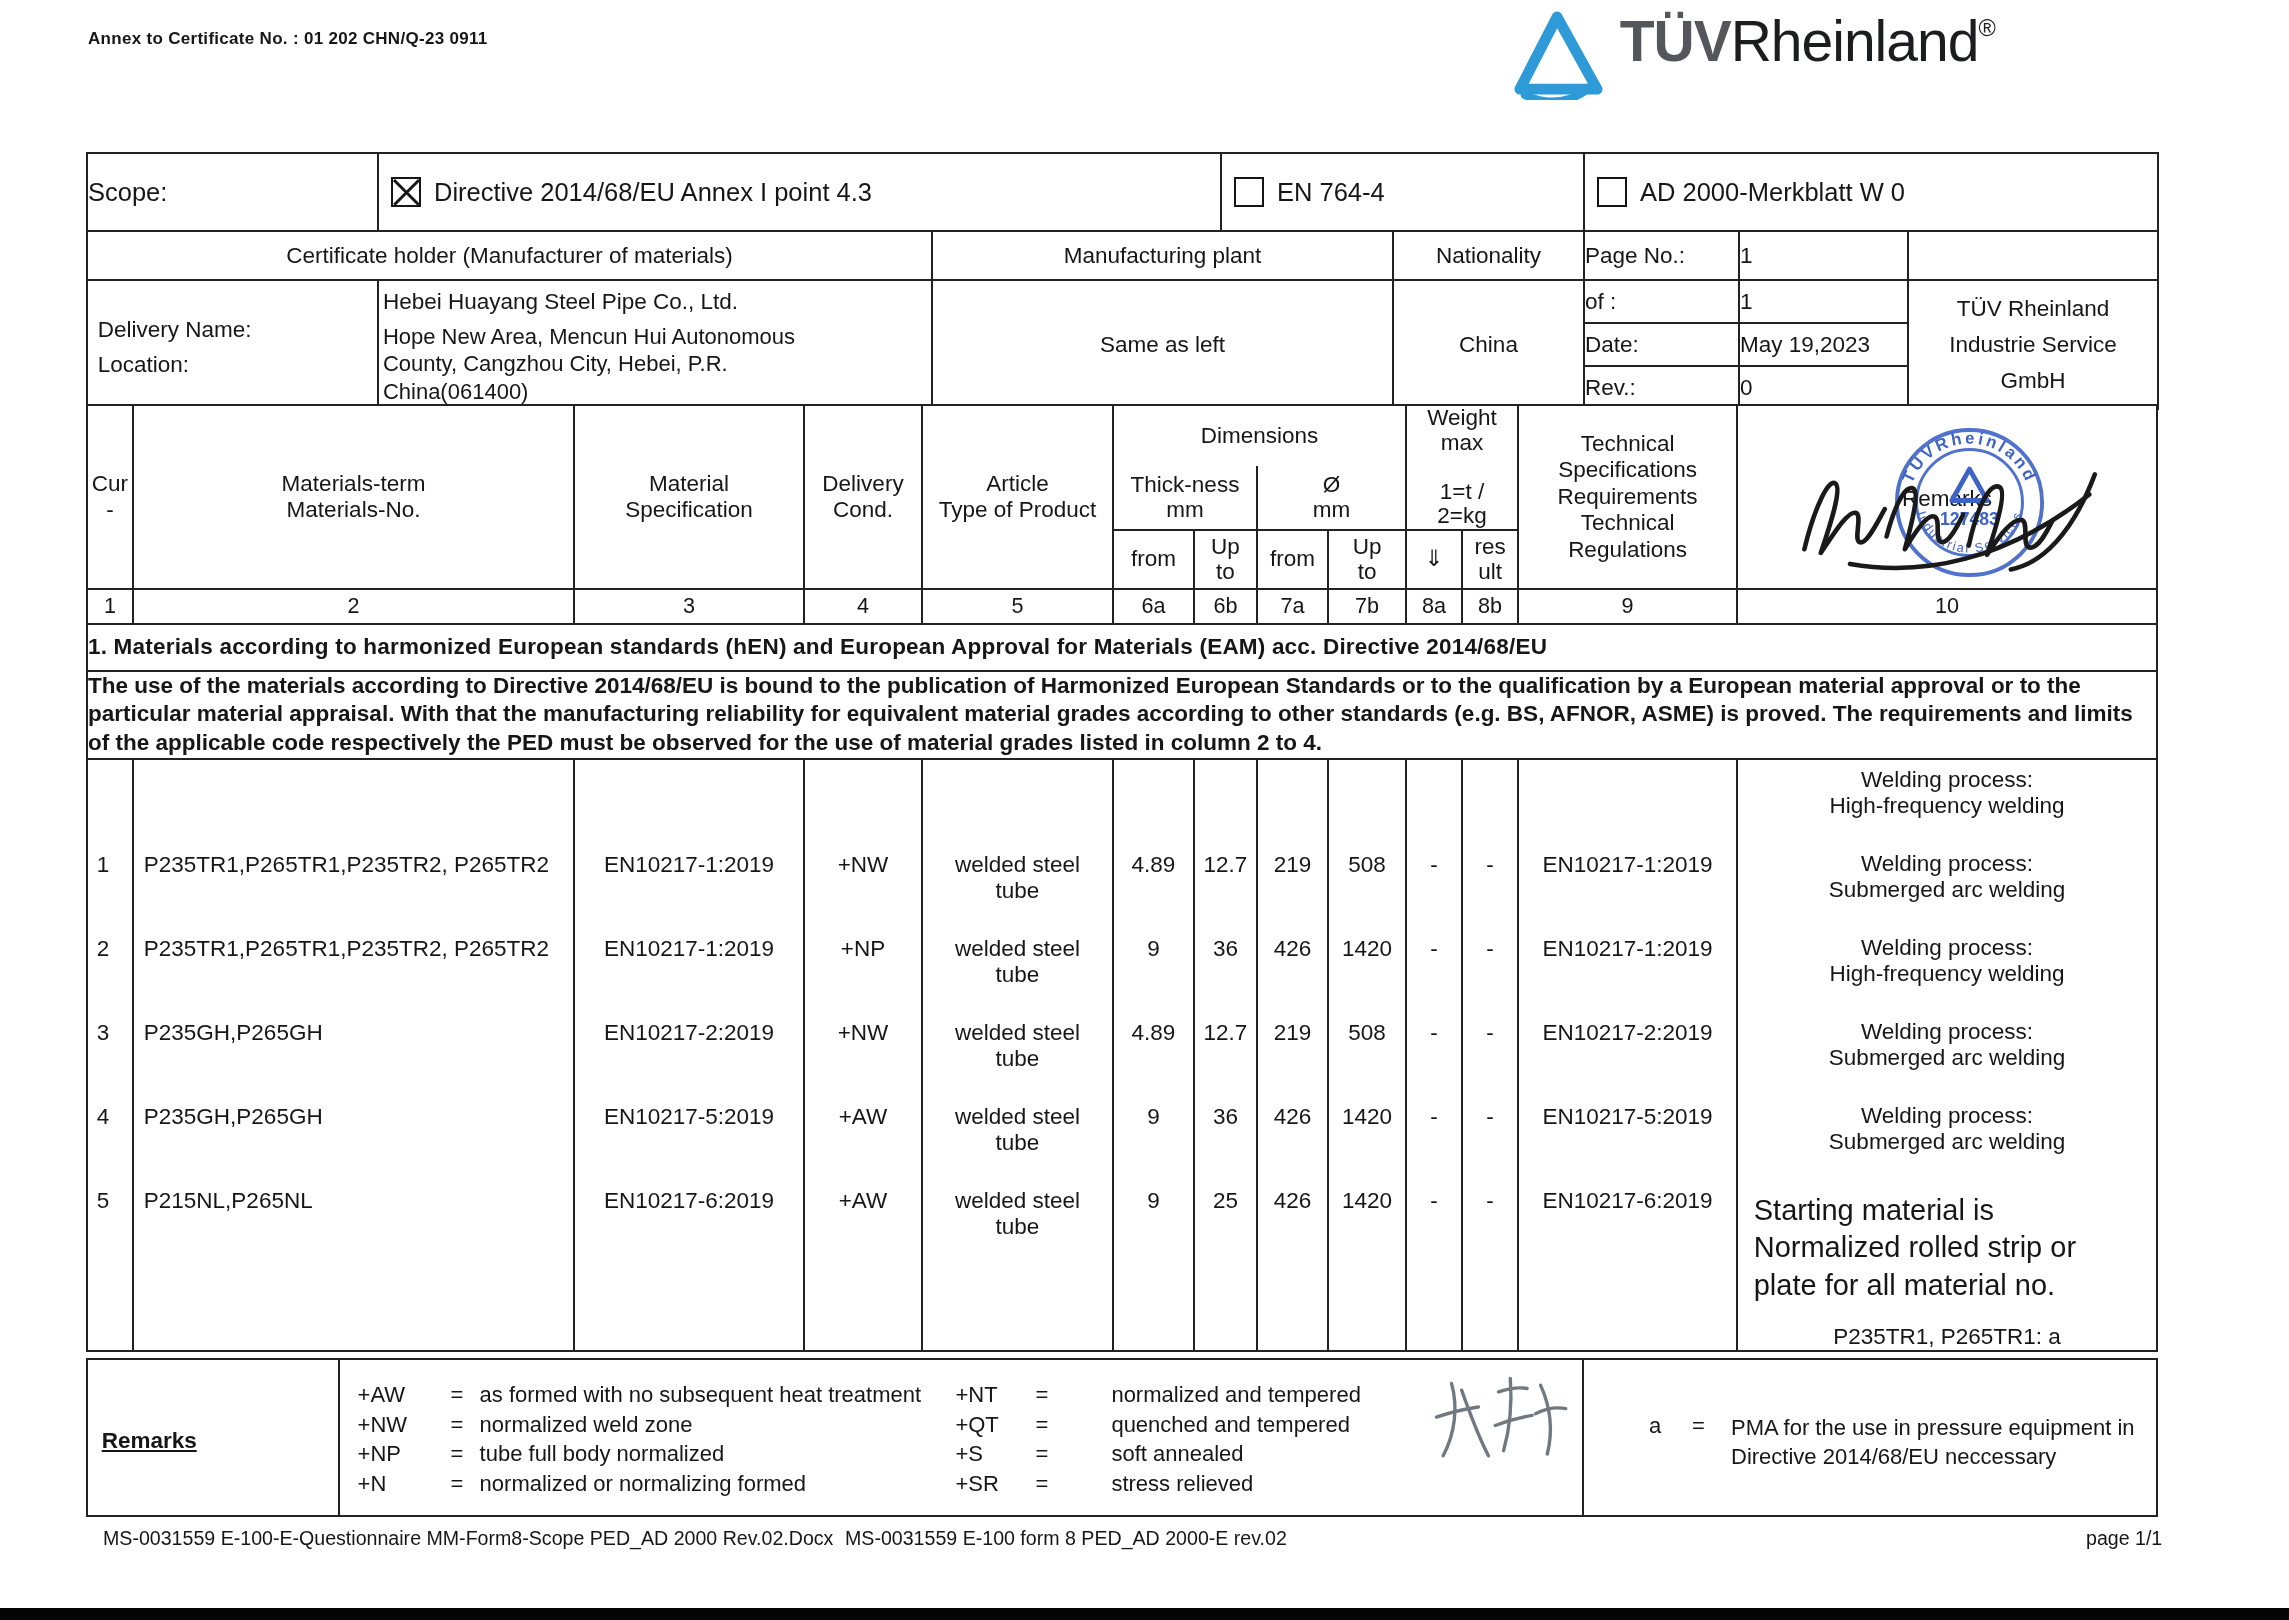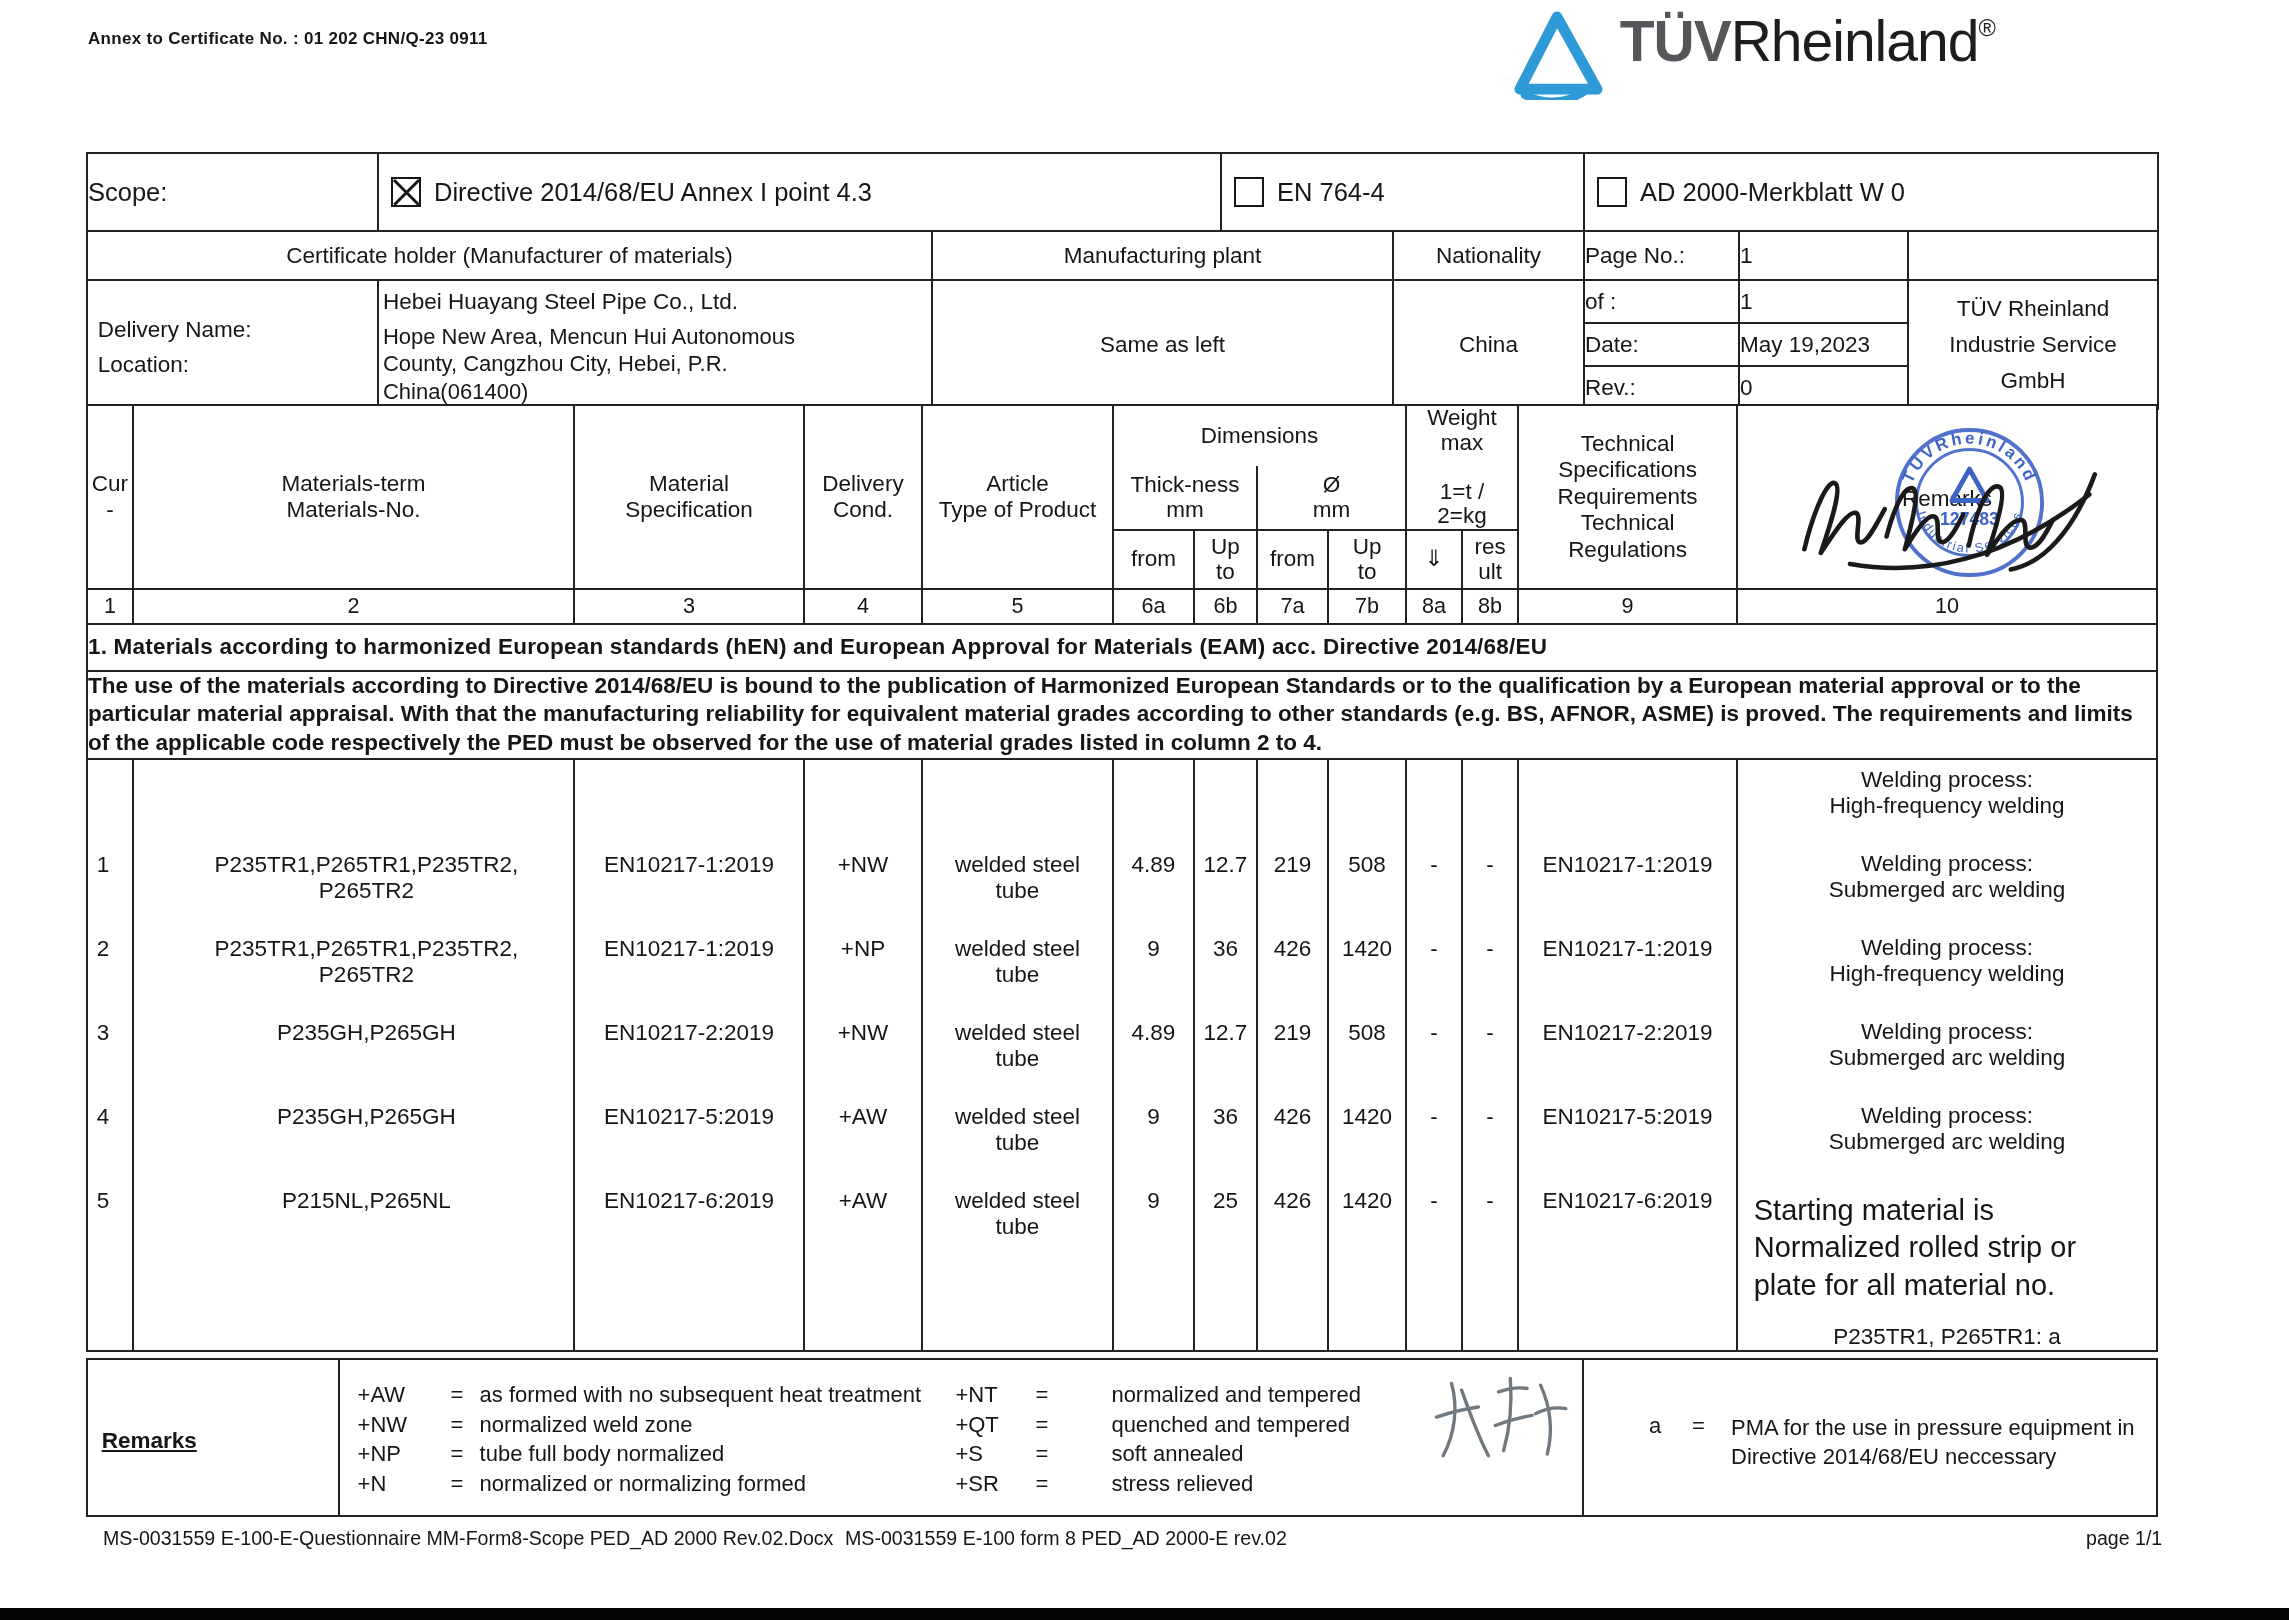--- a/index.html
+++ b/index.html
@@ -55,21 +55,21 @@
   .h-tech{line-height:26.5px;padding-top:7.8px;}
   .h-cur{text-align:center;padding-left:7.8px;line-height:25.5px;padding-top:5.9px;}
   .rel{position:relative;}
   .remarks-hd{padding-top:3.9px;font-size:22.5px;}
   .stamp{position:absolute;left:155px;top:19.6px;}
   .sig-svg{position:absolute;left:51px;top:41px;}
   .sect{height:45px;font-size:25px;font-weight:bold;padding:2px 3.9px 0 7.8px;letter-spacing:0.2px;}
   .note{font-size:20.6px;font-weight:bold;line-height:1.28;padding:4.9px 25.5px 7.8px 9.8px;}
   .body-row td{height:541px;}
   .r{height:84px;box-sizing:border-box;padding-top:6.9px;font-size:22.5px;}
-  .mat .r{text-align:center;padding-left:9.8px;padding-right:8px;margin-left:24px;}
+  .mat .r{text-align:left;padding-left:9.8px;padding-right:8px;}
   .no .r{text-align:left;padding-left:8.8px;}
   .ex1{margin-top:11.8px;text-align:left;padding:0 15.7px;font-size:29px;line-height:1.3;}
   .ex2{margin-top:19.6px;text-align:center;font-size:22.5px;}
   
   .legT{left:86px;top:1358px;width:2070px;}
   .legT td{height:155px;}
   .remTitle{font-weight:bold;text-decoration:underline;margin:7.8px 0 0 13.7px;font-size:22.5px;}
   .lgwrap{display:flex;padding:7.8px 0 0 17.6px;}
   .lgcol{display:flex;flex-direction:column;}
   .g1{width:588px;}

